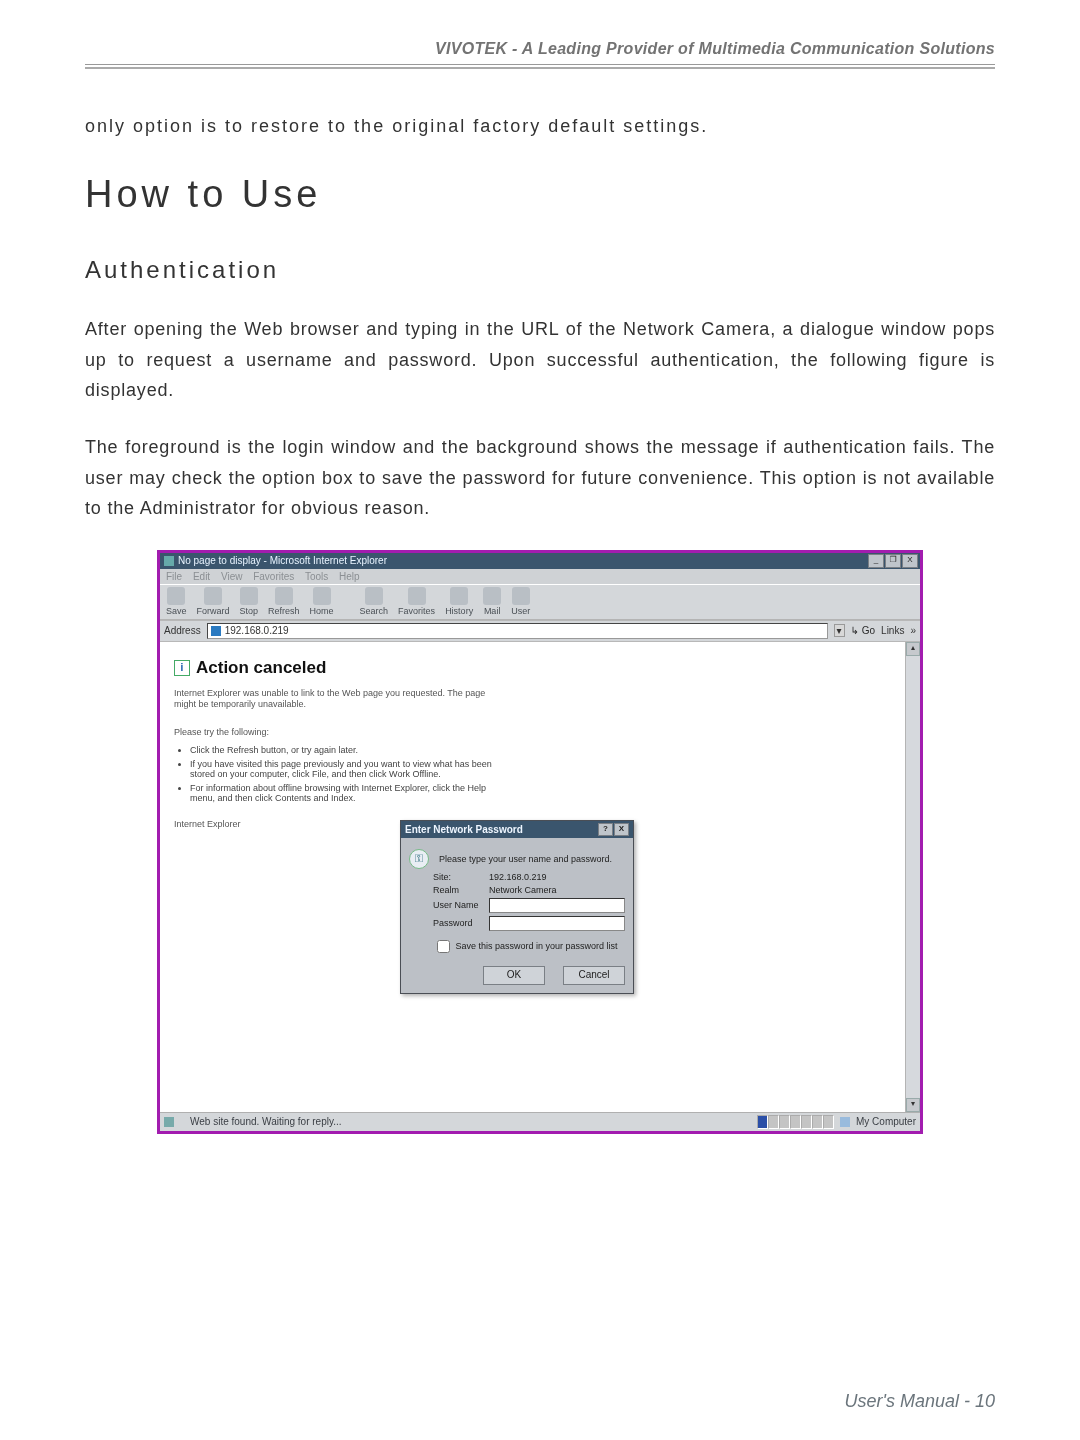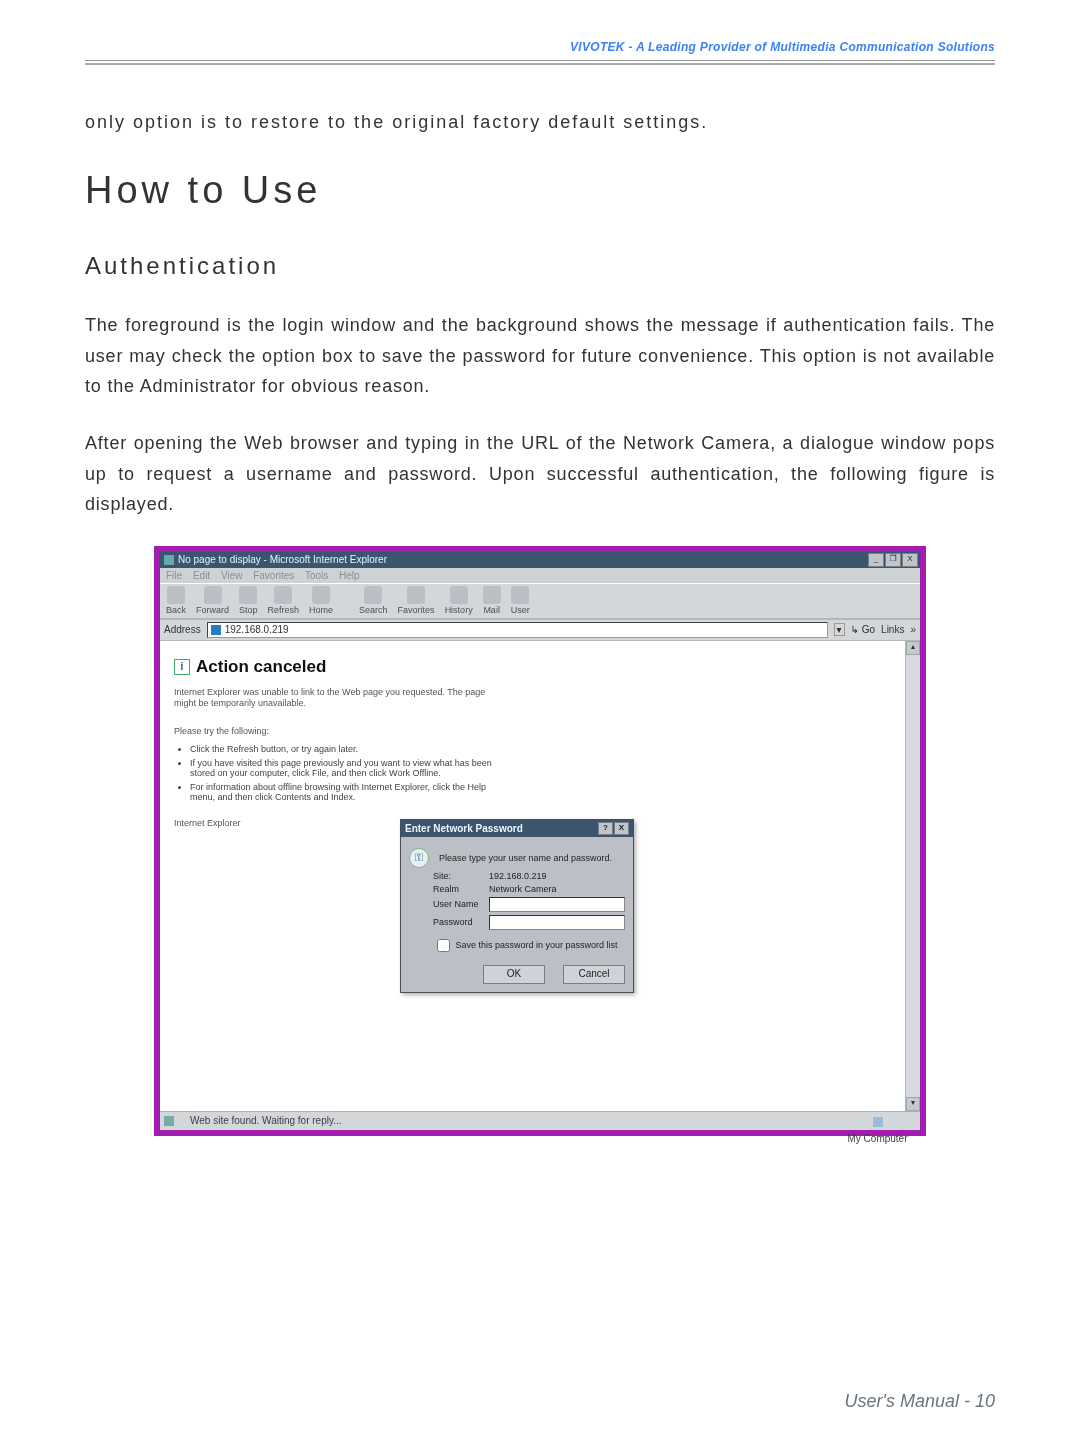--- a/index.html
+++ b/index.html
@@ -15,22 +15,22 @@
     margin: 0 auto;
     background: #fff;
     box-sizing: border-box;
     padding: 40px 85px 30px 85px;
     position: relative;
   }
   .header-line {
     text-align: right;
     font-style: italic;
     font-weight: bold;
-    color: #3b82f6;
-    font-size: 12px;
+    color: #737373;
+    font-size: 16px;
     padding-bottom: 6px;
     border-bottom: 1px solid #999;
     letter-spacing: 0.3px;
   }
   .top-rule {
     border-top: 2px solid #aaa;
     margin-top: 2px;
     margin-bottom: 40px;
   }
   .body-text {
@@ -60,21 +60,21 @@
     line-height: 1.7;
     text-align: justify;
     margin: 0 0 26px 0;
     color: #333;
   }
 
   
   .ie-window {
     width: 760px;
     margin: 22px auto 0 auto;
-    border: 6px solid #a21caf;
+    border: 3px solid #a21caf;
     background: #7dd3fc;
     font-family: Tahoma, Arial, sans-serif;
     font-size: 10px;
     color: #333;
     position: relative;
   }
   .ie-titlebar {
     background: #3a556d;
     color: #e8f4ff;
     height: 16px;
@@ -163,21 +163,21 @@
     background:#d4d7da;
     border-top:1px solid #b0b0b0;
     height:18px;
     display:flex;
     align-items:center;
     justify-content:space-between;
     padding:0 4px;
     font-size:10px;
     color:#3a3e44;
   }
-  .status-right { display:flex; align-items:center; gap:6px;flex-direction:column; }
+  .status-right { display:flex; align-items:center; gap:6px; }
   .segbar { display:flex; gap:0; }
   .seg { width:9px; height:12px; background:#c4c4c4; border:1px inset #fff; }
   .seg.on { background:#2b4fa7; }
   .footer {
     position:absolute;
     right:85px;
     bottom:28px;
     font-style:italic;
     color:#6b757c;
     font-size:18px;
@@ -194,22 +194,22 @@
 
   <div class="header-line">VIVOTEK - A Leading Provider of Multimedia Communication Solutions</div>
   <div class="top-rule"></div>
 
   <div class="body-text">only option is to restore to the original factory default settings.</div>
 
   <h1 class="section">How to Use</h1>
 
   <h2 class="sub">Authentication</h2>
 
+  <p class="para">After opening the Web browser and typing in the URL of the Network Camera, a dialogue window pops up to request a username and password. Upon successful authentication, the following figure is displayed.</p>
   <p class="para">The foreground is the login window and the background shows the message if authentication fails. The user may check the option box to save the password for future convenience.  This option is not available to the Administrator for obvious reason.</p>
-  <p class="para">After opening the Web browser and typing in the URL of the Network Camera, a dialogue window pops up to request a username and password. Upon successful authentication, the following figure is displayed.</p>
 
   <div class="ie-window">
 
     <div class="ie-titlebar">
       <div class="ie-title-left">
         <span class="ico"></span>
         <span>No page to display - Microsoft Internet Explorer</span>
       </div>
       <div class="win-btns">
         <div class="win-btn">_</div>
@@ -223,21 +223,21 @@
       <span>Edit</span>
       <span>View</span>
       <span>Favorites</span>
       <span>Tools</span>
       <span>Help</span>
     </div>
 
     <div class="ie-toolbar">
       <div class="tbtn">
           <div class="glyph"></div>
-          <span>Back</span>
+          <span>Save</span>
         </div>
       <div class="tbtn">
           <div class="glyph"></div>
           <span>Forward</span>
         </div>
       <div class="tbtn">
           <div class="glyph"></div>
           <span>Stop</span>
         </div>
       <div class="tbtn">

